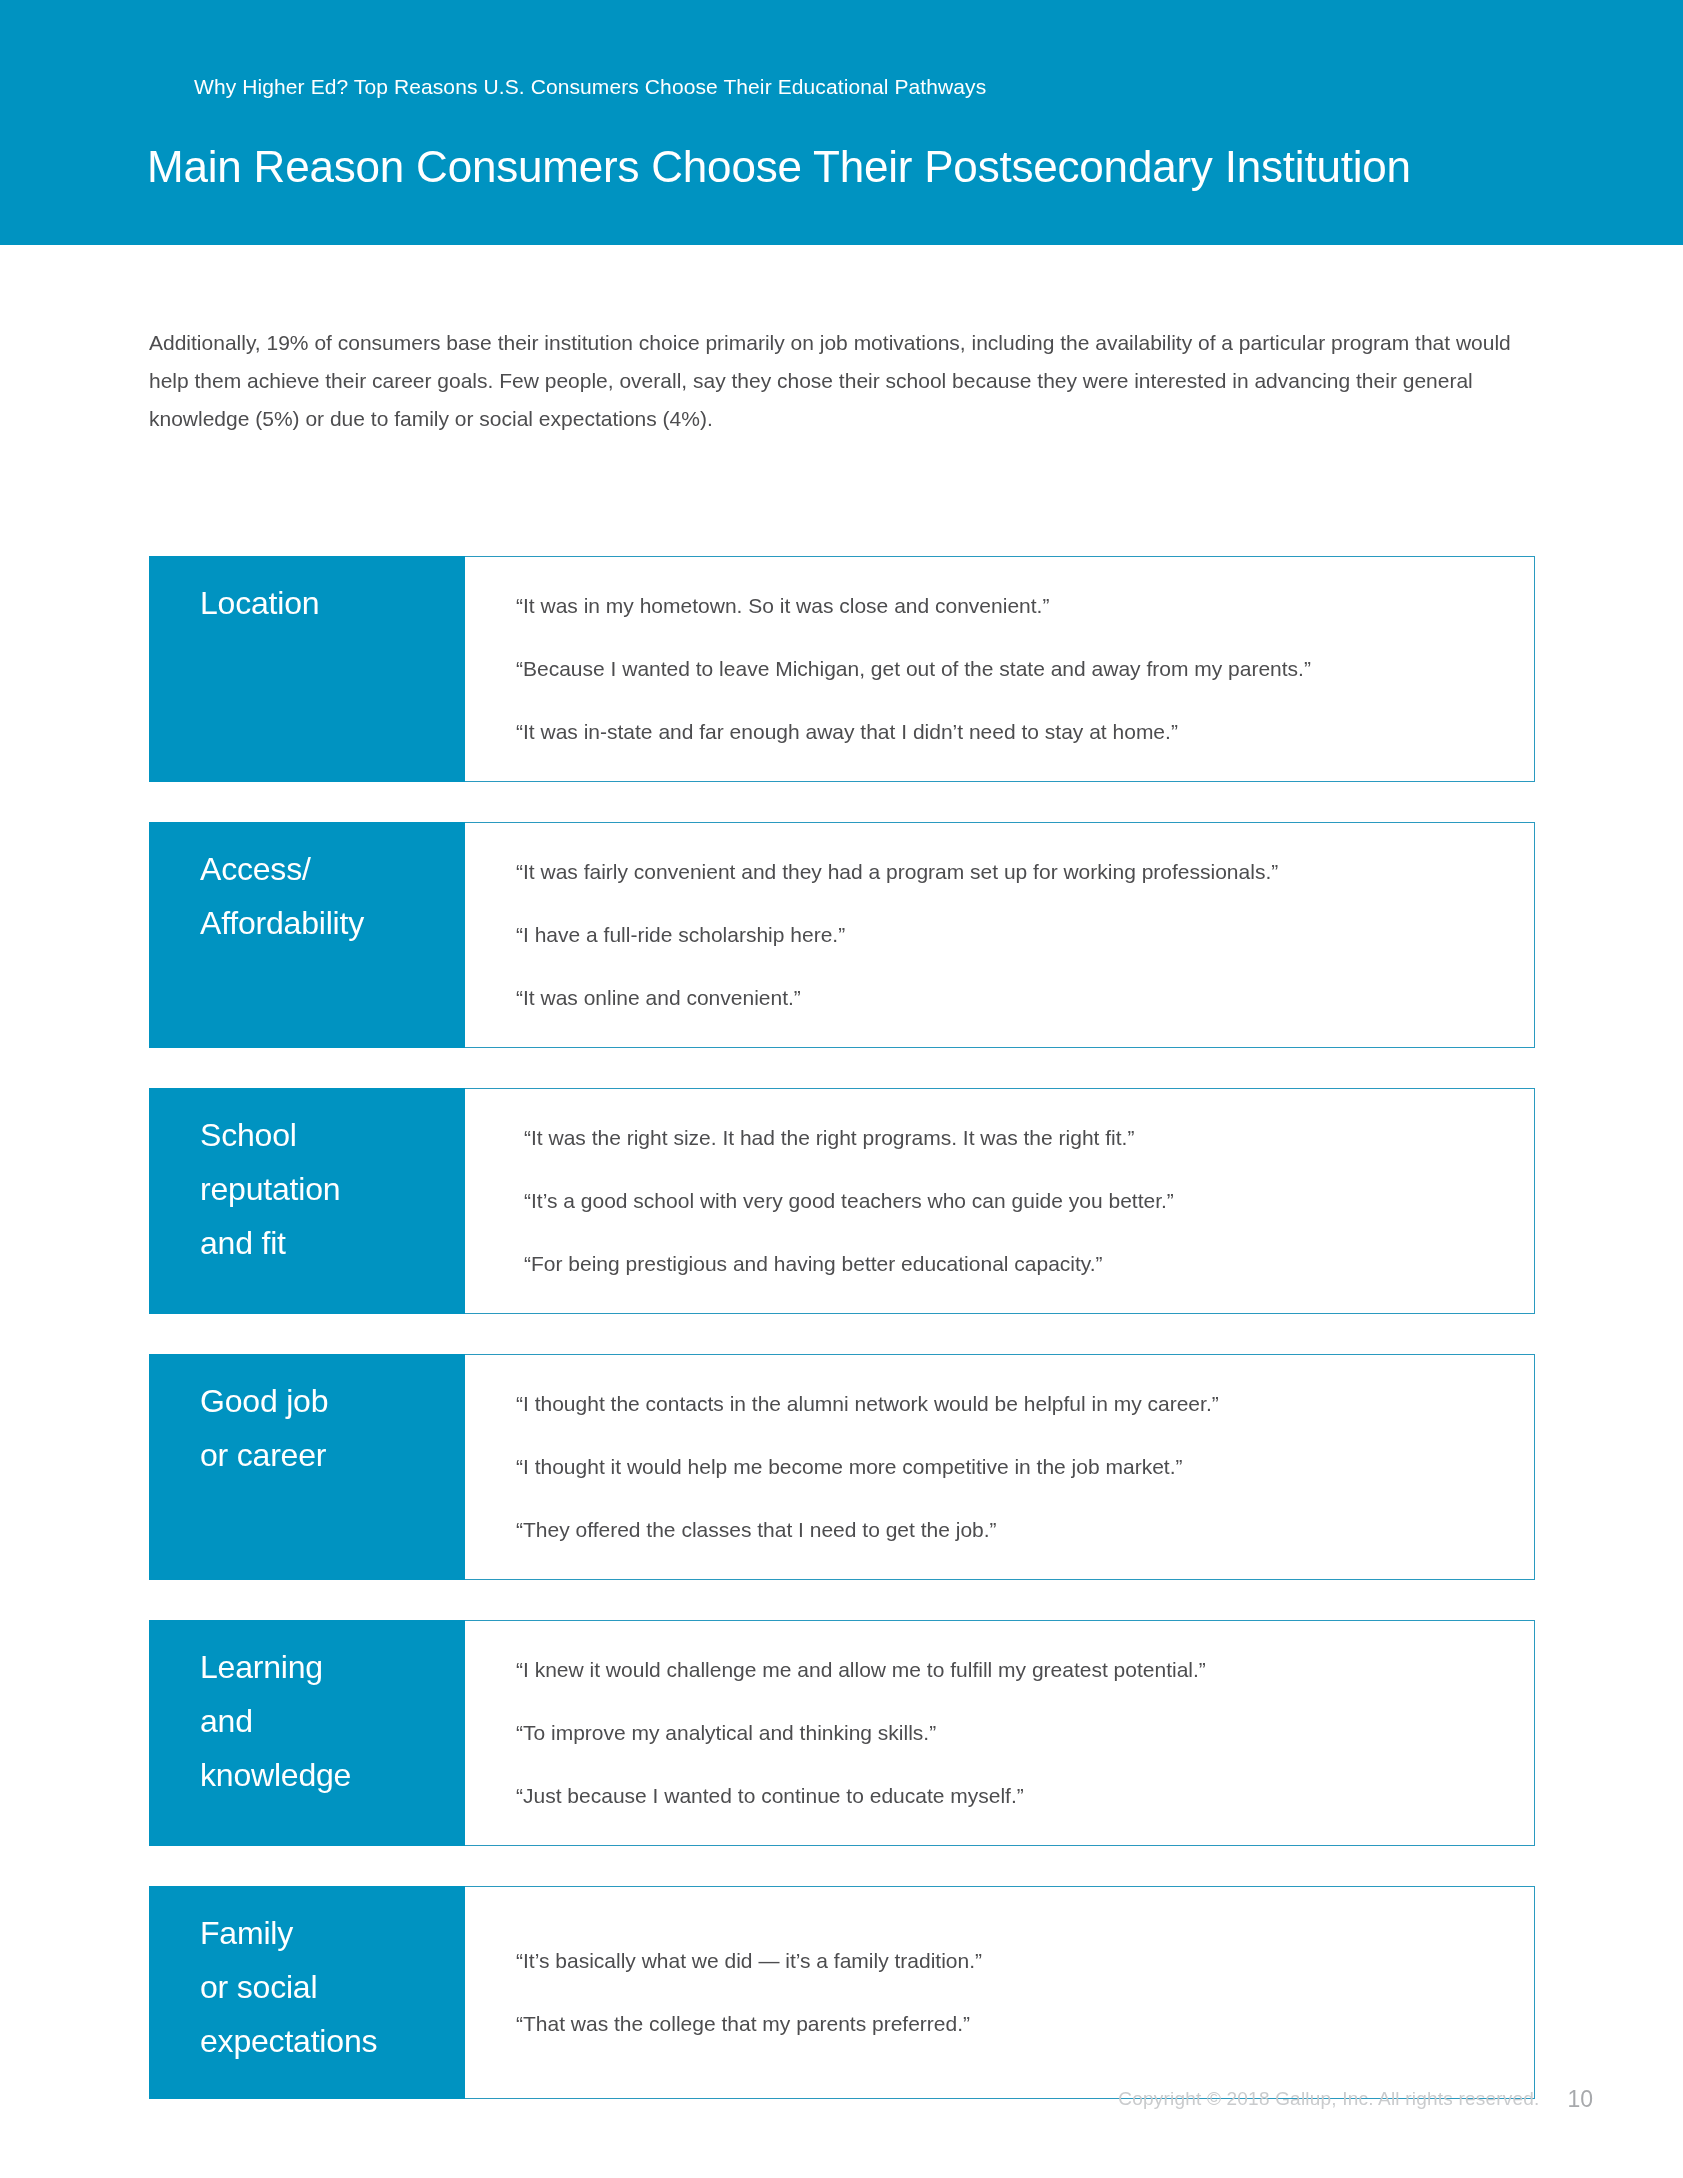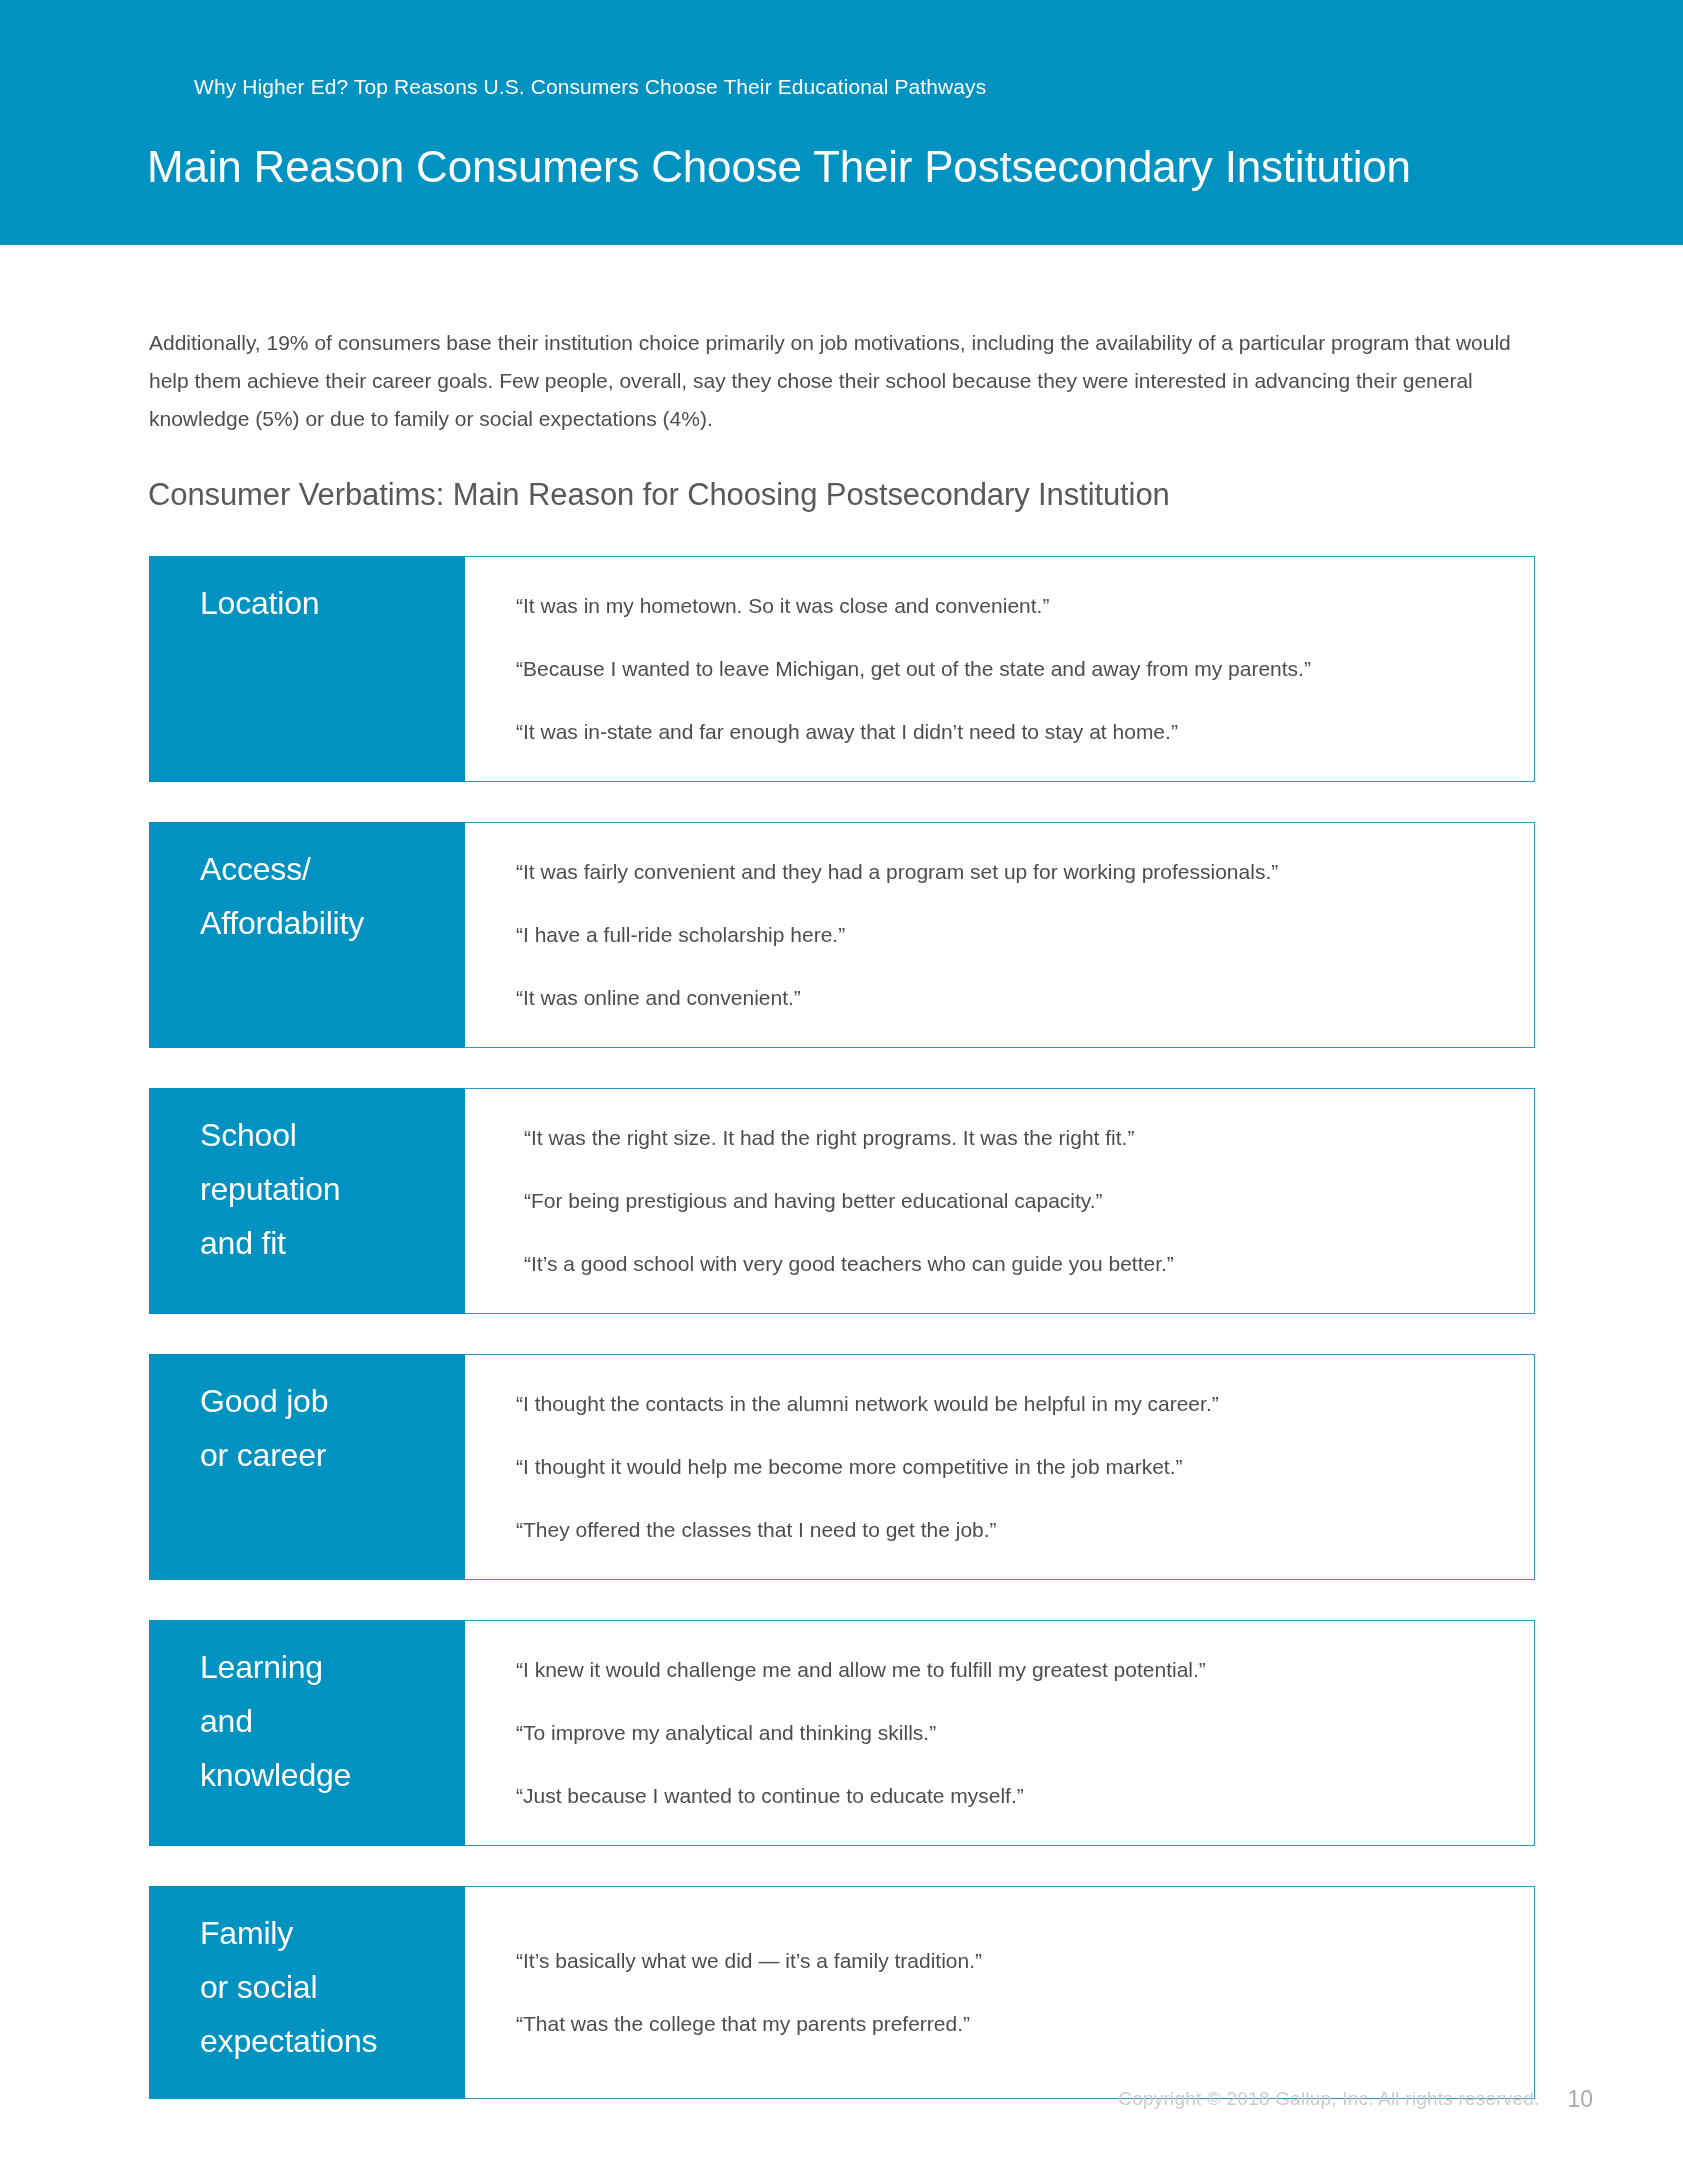--- a/index.html
+++ b/index.html
@@ -168,21 +168,20 @@
 
 <div class="page">
 
   <div class="header-band">
     <div class="header-kicker">Why Higher Ed? Top Reasons U.S. Consumers Choose Their Educational Pathways</div>
     <div class="header-title">Main Reason Consumers Choose Their Postsecondary Institution</div>
   </div>
 
   <p class="intro">Additionally, 19% of consumers base their institution choice primarily on job motivations, including the availability of a particular program that would help them achieve their career goals. Few people, overall, say they chose their school because they were interested in advancing their general knowledge (5%) or due to family or social expectations (4%).</p>
 
-  <h2 class="section-heading">Consumer Verbatims: Main Reason for Choosing Postsecondary Institution</h2>
 
   <div class="verbatim-table">
 
     <div class="verbatim-row row-h-1">
       <div class="row-label">
         <span class="row-label-line">Location</span>
       </div>
       <div class="row-quotes">
         <div class="quote-line">“It was in my hometown. So it was close and convenient.”</div>
         <div class="quote-line">“Because I wanted to leave Michigan, get out of the state and away from my parents.”</div>
@@ -203,22 +202,22 @@
     </div>
 
     <div class="verbatim-row row-h-3">
       <div class="row-label">
         <span class="row-label-line">School</span>
         <span class="row-label-line">reputation</span>
         <span class="row-label-line">and fit</span>
       </div>
       <div class="row-quotes">
         <div class="quote-line">“It was the right size. It had the right programs. It was the right fit.”</div>
+        <div class="quote-line">“It’s a good school with very good teachers who can guide you better.”</div>
         <div class="quote-line">“For being prestigious and having better educational capacity.”</div>
-        <div class="quote-line">“It’s a good school with very good teachers who can guide you better.”</div>
       </div>
     </div>
 
     <div class="verbatim-row row-h-4">
       <div class="row-label">
         <span class="row-label-line">Good job</span>
         <span class="row-label-line">or career</span>
       </div>
       <div class="row-quotes">
         <div class="quote-line">“I thought the contacts in the alumni network would be helpful in my career.”</div>

